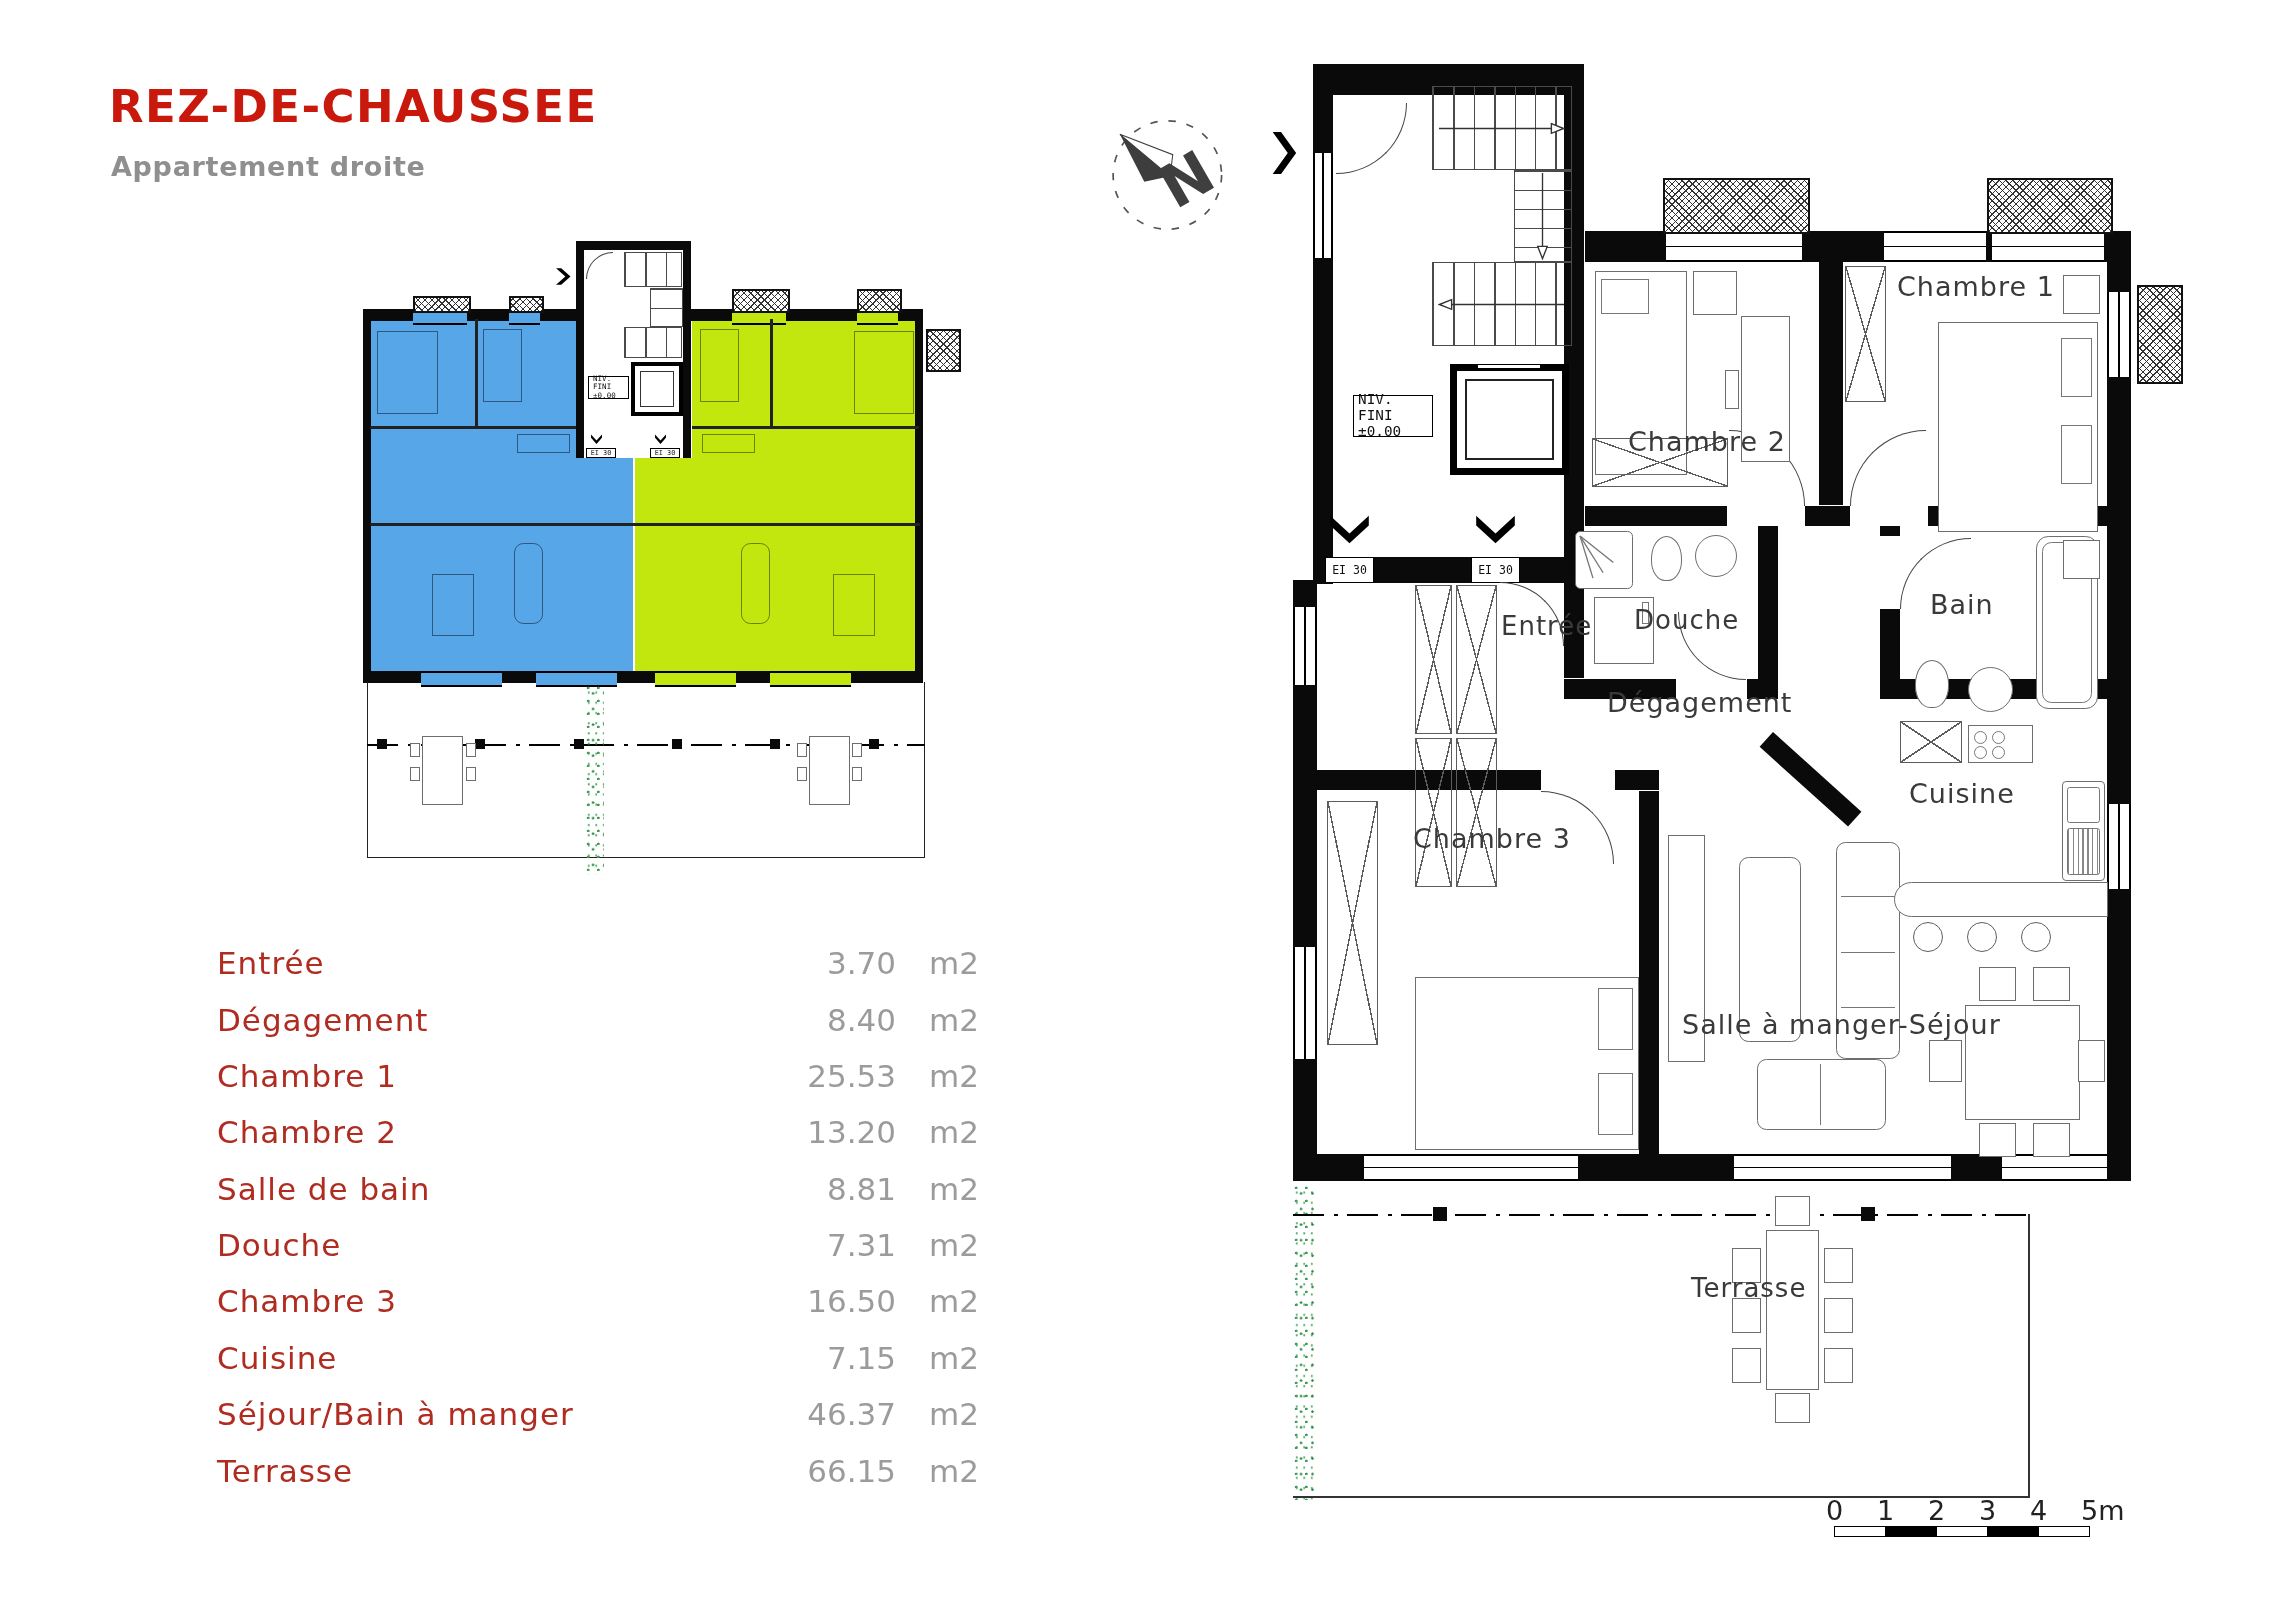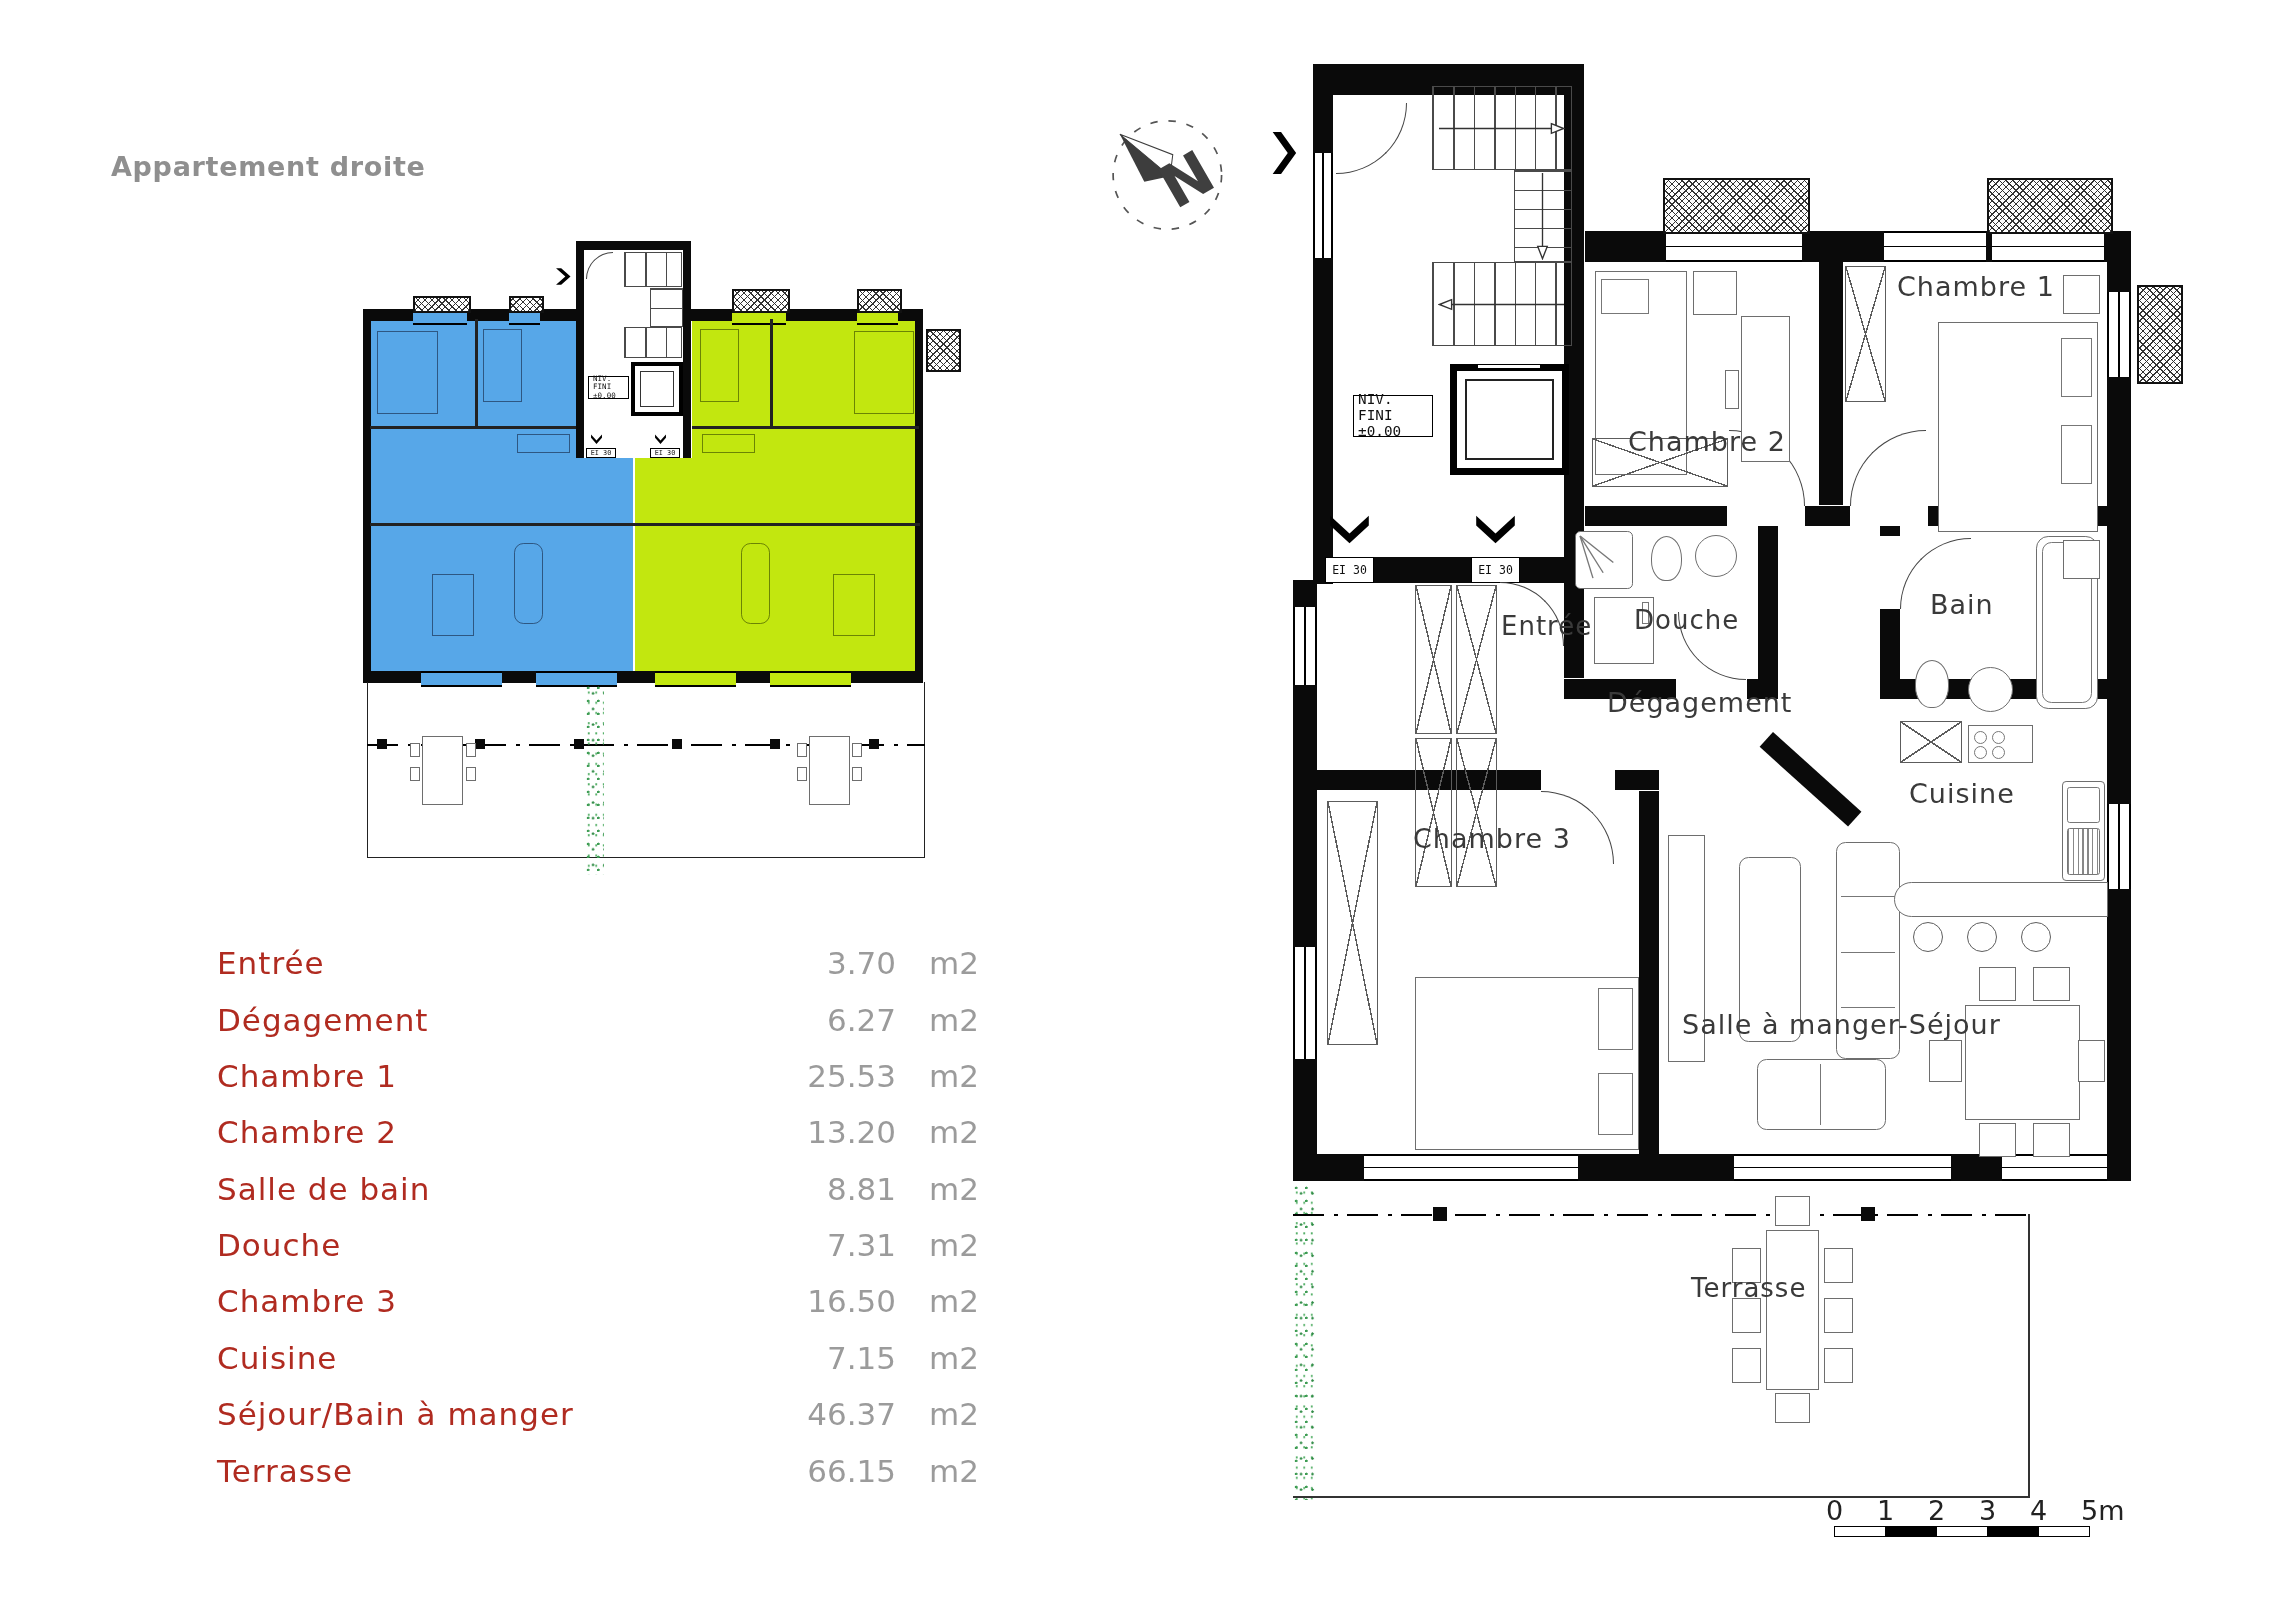--- a/index.html
+++ b/index.html
@@ -59,20 +59,21 @@
   .trunit{position:absolute;left:929px;color:#9B9B9B;}
   
   .sbseg{position:absolute;top:1526px;height:11px;border:1.4px solid #000;box-sizing:border-box;}
   .sbnum{position:absolute;top:1495px;font-size:27px;color:#222;font-family:"DejaVu Sans",sans-serif;}
 </style>
 </head>
 <body>
 
 <div id="canvas">
 
+  <div id="title" class="lbl" style="color:#C9190D;">REZ-DE-CHAUSSEE</div>
   <div id="subtitle">Appartement droite</div>
 
   <div class="a" style="left:1105px;top:114px;width:122px;height:122px;">
     <svg width="122" height="122" viewBox="0 0 180 180">
       <circle cx="92" cy="90" r="80" fill="none" stroke="#555" stroke-width="2.5" stroke-dasharray="11 16"></circle>
       <polygon points="22,30 96,92 58,100" fill="#3d3d3d"></polygon>
       <polygon points="22,30 96,92 100,60" fill="none" stroke="#3d3d3d" stroke-width="1.5"></polygon>
       <text x="88" y="142" font-size="88" font-weight="bold" fill="#3f3f3f" font-family="DejaVu Sans, sans-serif" transform="rotate(-30 95 112)">N</text>
     </svg>
   </div>
@@ -175,21 +176,21 @@
   <div class="hedge" style="left:585px;top:684px;width:19px;height:191px;"></div>
 
   <div>
     <div class="trow" style="top:945px;">
       <span class="trroom lbl" style="position:absolute;left:217px;color:#B02B20;">Entrée</span>
       <span class="trval">3.70</span>
       <span class="trunit">m2</span>
     </div>
     <div class="trow" style="top:1002px;">
       <span class="trroom lbl" style="position:absolute;left:217px;color:#B02B20;">Dégagement</span>
-      <span class="trval">6.27</span>
+      <span class="trval">8.40</span>
       <span class="trunit">m2</span>
     </div>
     <div class="trow" style="top:1058px;">
       <span class="trroom lbl" style="position:absolute;left:217px;color:#B02B20;">Chambre 1</span>
       <span class="trval">25.53</span>
       <span class="trunit">m2</span>
     </div>
     <div class="trow" style="top:1114px;">
       <span class="trroom lbl" style="position:absolute;left:217px;color:#B02B20;">Chambre 2</span>
       <span class="trval">13.20</span>

